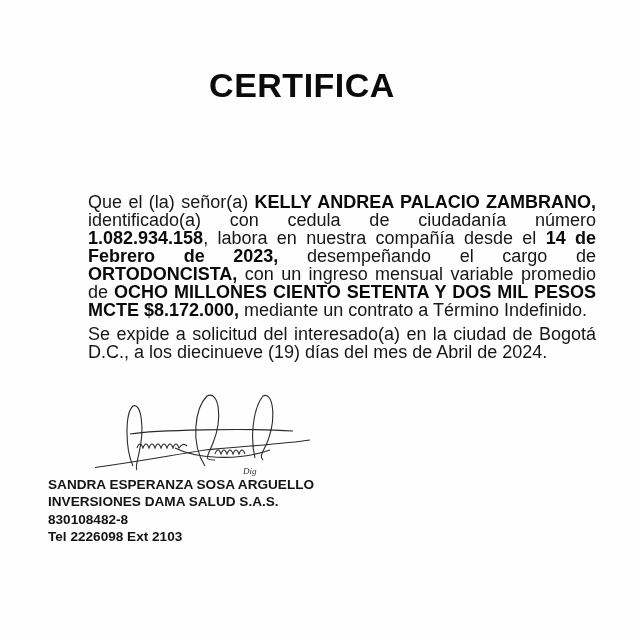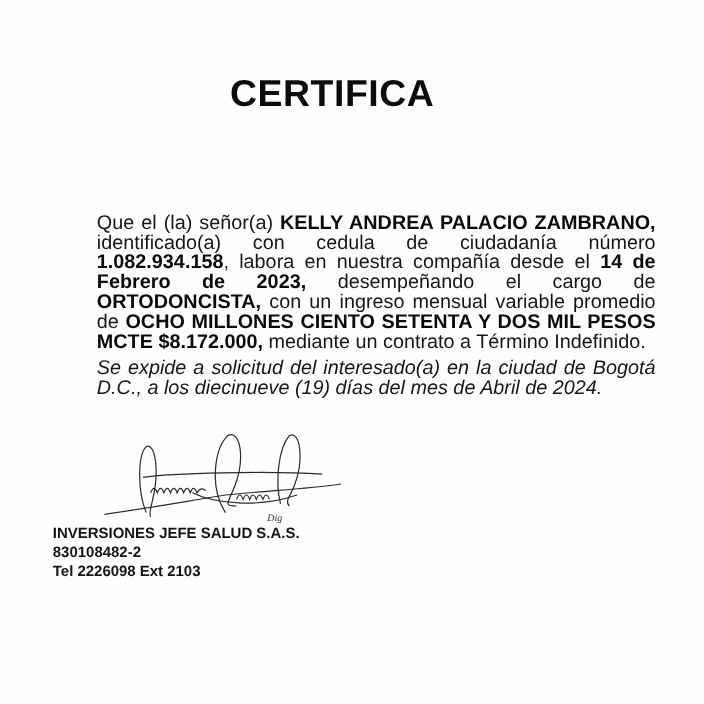--- a/index.html
+++ b/index.html
@@ -3,21 +3,21 @@
   <meta charset="utf-8">
   <style>
     html, body { margin: 0; padding: 0; background: #fefefe; }
     body { width: 640px; height: 640px; position: relative; overflow: hidden;
            font-family: "Liberation Sans", sans-serif; color: #111; }
     .title { position: absolute; left: 0; top: 66px; width: 604px; text-align: center;
              font-weight: bold; font-size: 34px; letter-spacing: 0.5px; color: #0b0b0b; }
     .para { position: absolute; left: 48px; width: 508px; font-size: 18px; line-height: 18px;
             text-align: justify; color: #161616; margin-left: 40px; }
     .p1 { top: 193px; }
-    .p2 { top: 325px; font-style: italic; }
+    .p2 { top: 325px; }
     .para b { color: #0a0a0a; }
     .sig { position: absolute; left: 95px; top: 388px; width: 240px; height: 100px; }
     .signer { position: absolute; left: 48px; top: 476px; font-size: 13.6px; line-height: 17.4px;
               font-weight: bold; color: #141414; }
     .signer div { white-space: nowrap; }
   </style>
 </head>
 <body>
 
 <div>
@@ -33,17 +33,18 @@
     <path d="M38 78 C 30 60, 30 25, 38 18 C 46 14, 50 40, 44 65 C 42 75, 40 80, 42 82"></path>
     <path d="M42 60 q3 -8 6 0 q3 -8 6 0 q3 -8 6 0 q3 -8 6 0 q3 -8 6 0 q3 -8 6 0 q3 -8 6 0 q4 -6 8 -2"></path>
     <path d="M110 78 C 95 55, 100 20, 112 8 C 124 2, 128 30, 118 55 C 112 70, 108 72, 120 72"></path>
     <path d="M120 66 q3 -8 6 0 q3 -8 6 0 q3 -8 6 0 q3 -8 6 0 q3 -8 6 0"></path>
     <path d="M160 70 C 155 50, 158 20, 168 8 C 178 3, 182 30, 172 55 C 168 64, 164 68, 168 72"></path>
     <path d="M80 60 C 100 70, 140 74, 175 62"></path>
     <text x="148" y="86" font-size="9" font-style="italic" fill="#333" stroke="none" font-family="Liberation Serif, serif">Dig</text>
   </svg>
 
   <div class="signer">
-    <div>INVERSIONES JEFE SALUD S.A.S.</div>
-    <div>830108482-2</div>
+    <div>SANDRA ESPERANZA SOSA ARGUELLO</div>
+    <div>INVERSIONES DAMA SALUD S.A.S.</div>
+    <div>830108482-8</div>
     <div>Tel 2226098 Ext 2103</div>
   </div>
 </div>
 
 </body></html>

